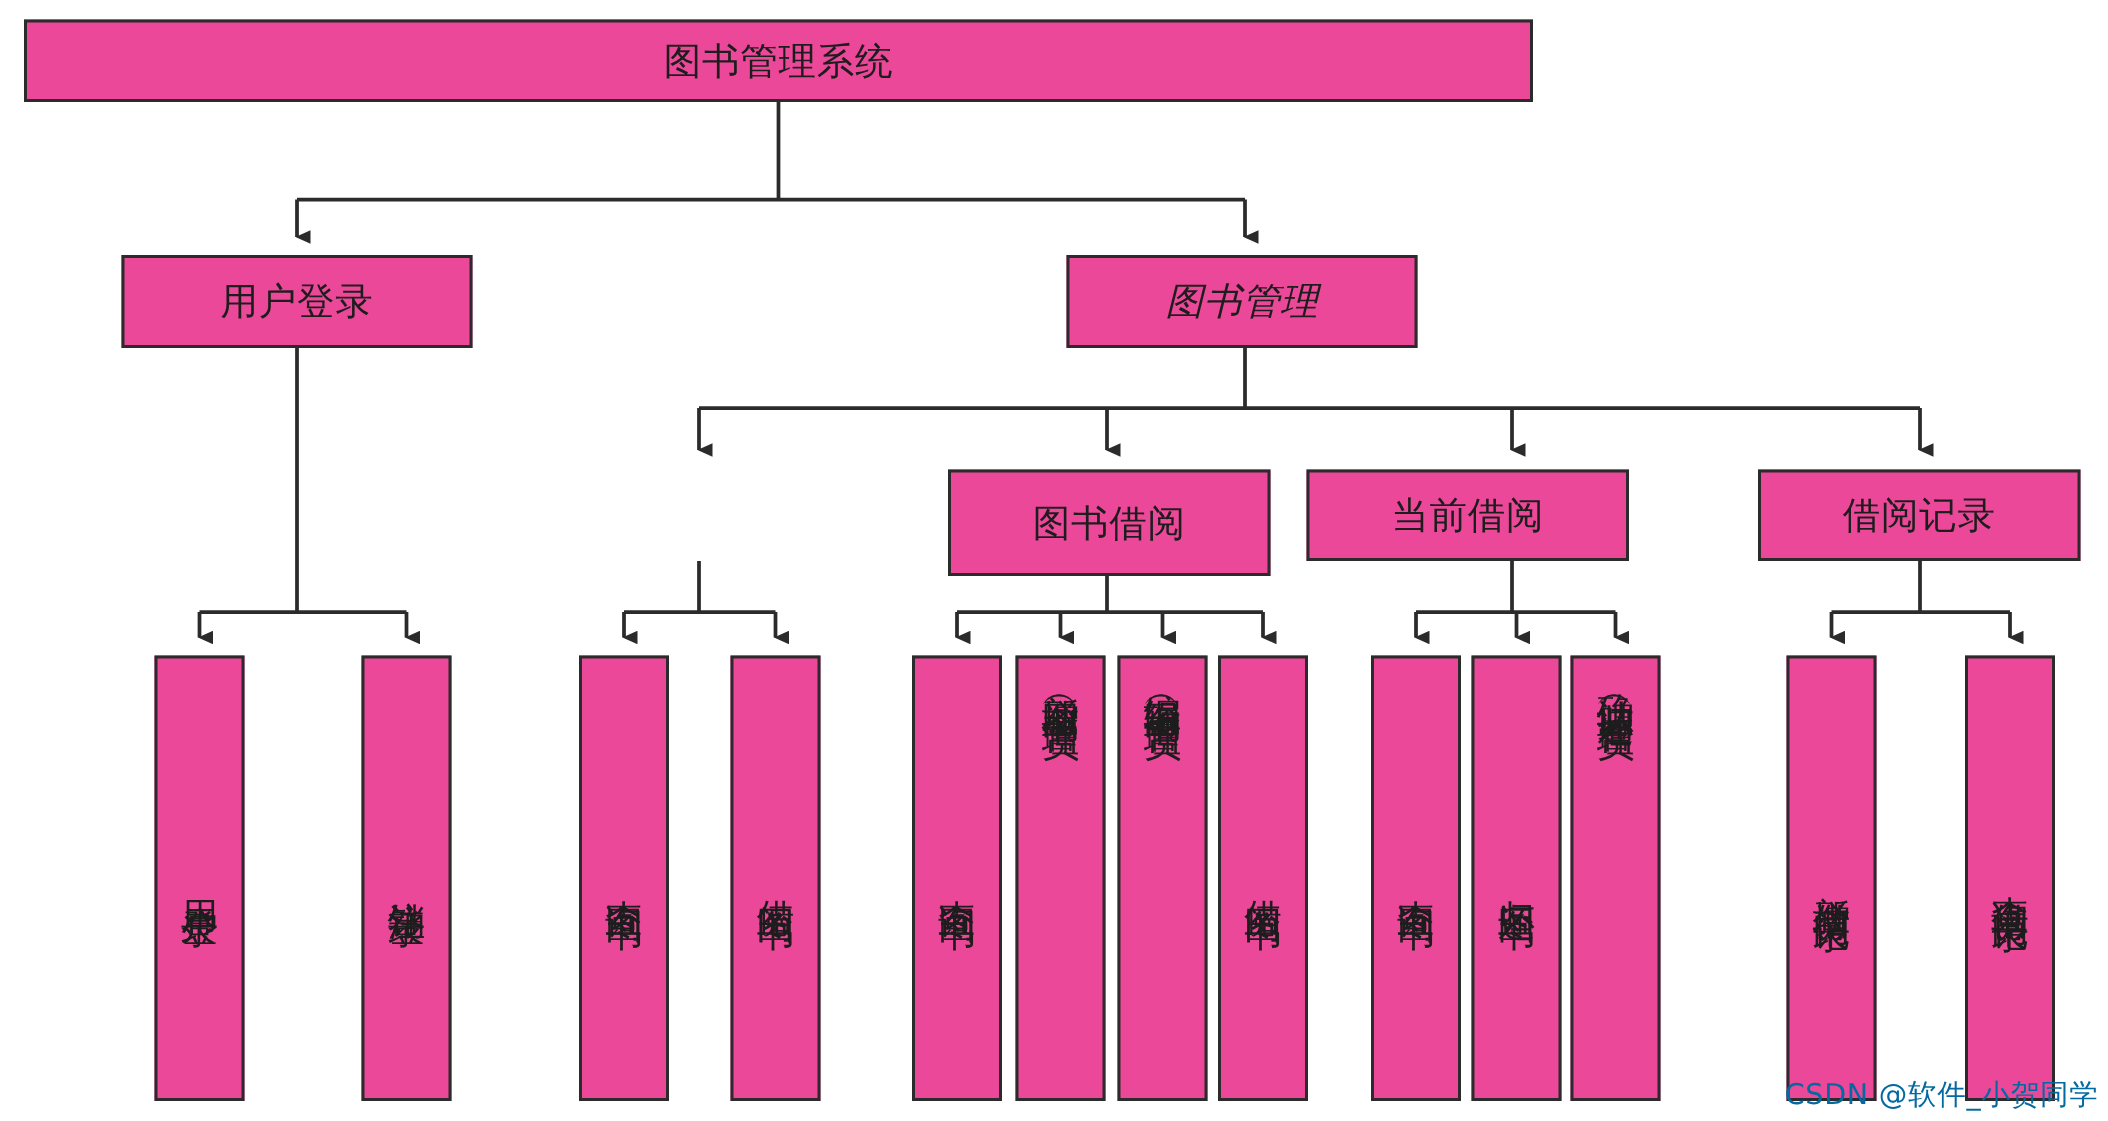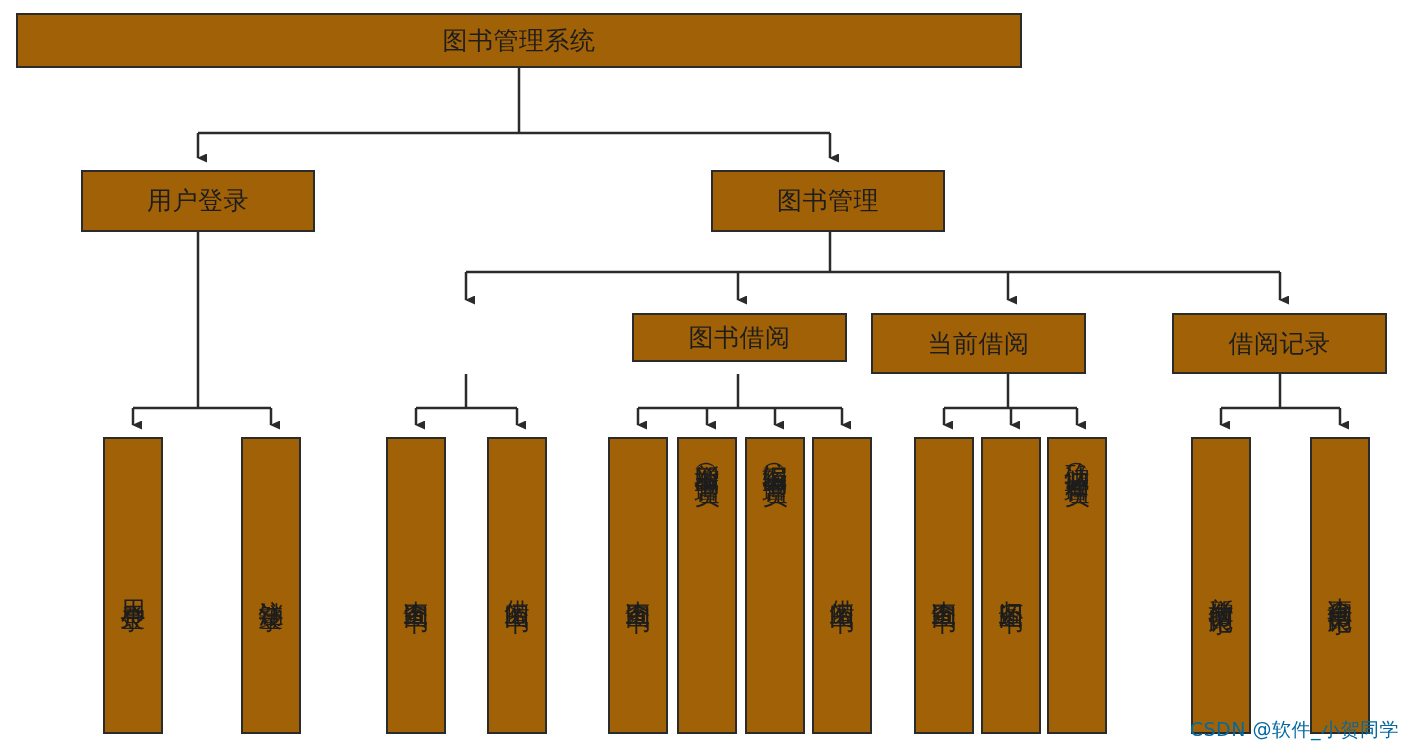--- a/index.html
+++ b/index.html
@@ -17,21 +17,21 @@
   #diagram-root {
     position: absolute;
     left: 0; top: 0;
     width: 1405px;
     height: 747px;
   }
   .node-box {
     position: absolute;
     box-sizing: border-box;
     border: 2.5px solid #2b2b2b;
-    background: #a16207;
+    background: #ec4899;
     display: flex;
     align-items: center;
     justify-content: center;
   }
   .node-label-h {
     font-size: 25px;
     color: #1d1d1d;
     line-height: 1.1;
     white-space: nowrap;
     letter-spacing: 0.5px;
@@ -136,25 +136,25 @@
     </g>
   </svg>
 
   <div class="node-box" style="left:16px; top:13px; width:1006px; height:55px;">
     <span class="node-label-h">图书管理系统</span>
   </div>
 
   <div class="node-box" style="left:81px; top:170px; width:234px; height:62px;">
     <span class="node-label-h">用户登录</span>
   </div>
-  <div class="node-box" style="left:711px; top:170px; width:234px; height:62px;">
+  <div class="node-box" style="left:711px; top:170px; width:234px; height:62px;font-style:italic;">
     <span class="node-label-h">图书管理</span>
   </div>
 
-  <div class="node-box" style="left:632px; top:313px; width:215px; height:49px;text-align:center;">
+  <div class="node-box" style="left:632px; top:313px; width:215px; height:71px;text-align:center;">
     <span class="node-label-h">图书借阅</span>
   </div>
   <div class="node-box" style="left:871px; top:313px; width:215px; height:61px;">
     <span class="node-label-h">当前借阅</span>
   </div>
   <div class="node-box" style="left:1172px; top:313px; width:215px; height:61px;text-align:center;">
     <span class="node-label-h">借阅记录</span>
   </div>
 
   <div class="node-box leaf" style="left:103px; top:437px; width:60px; height:297px;">

